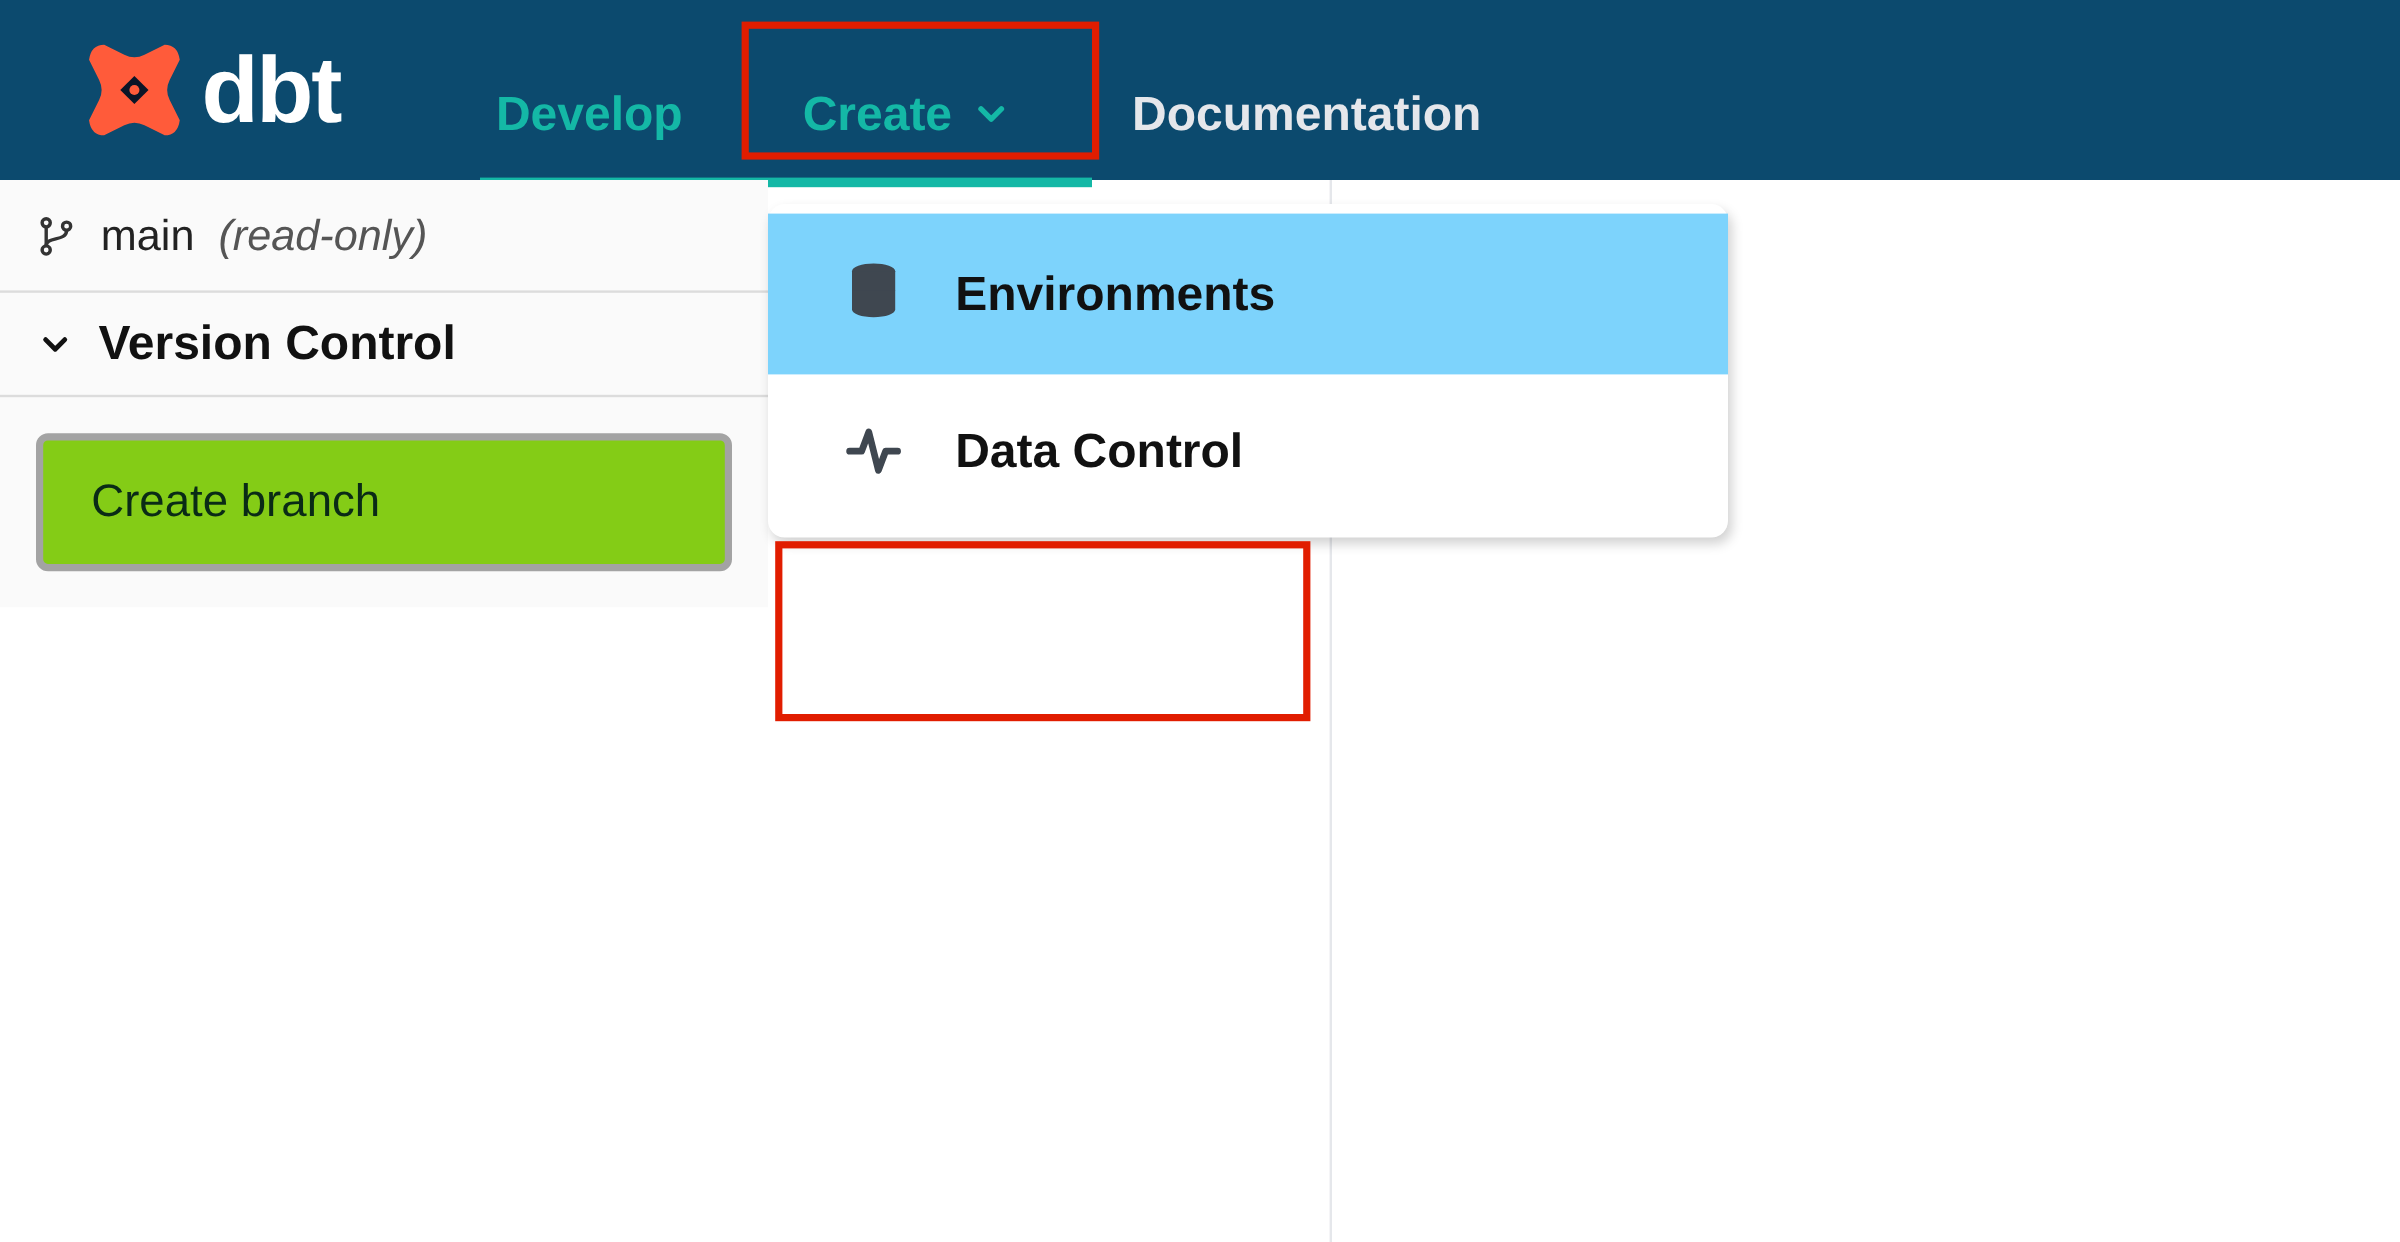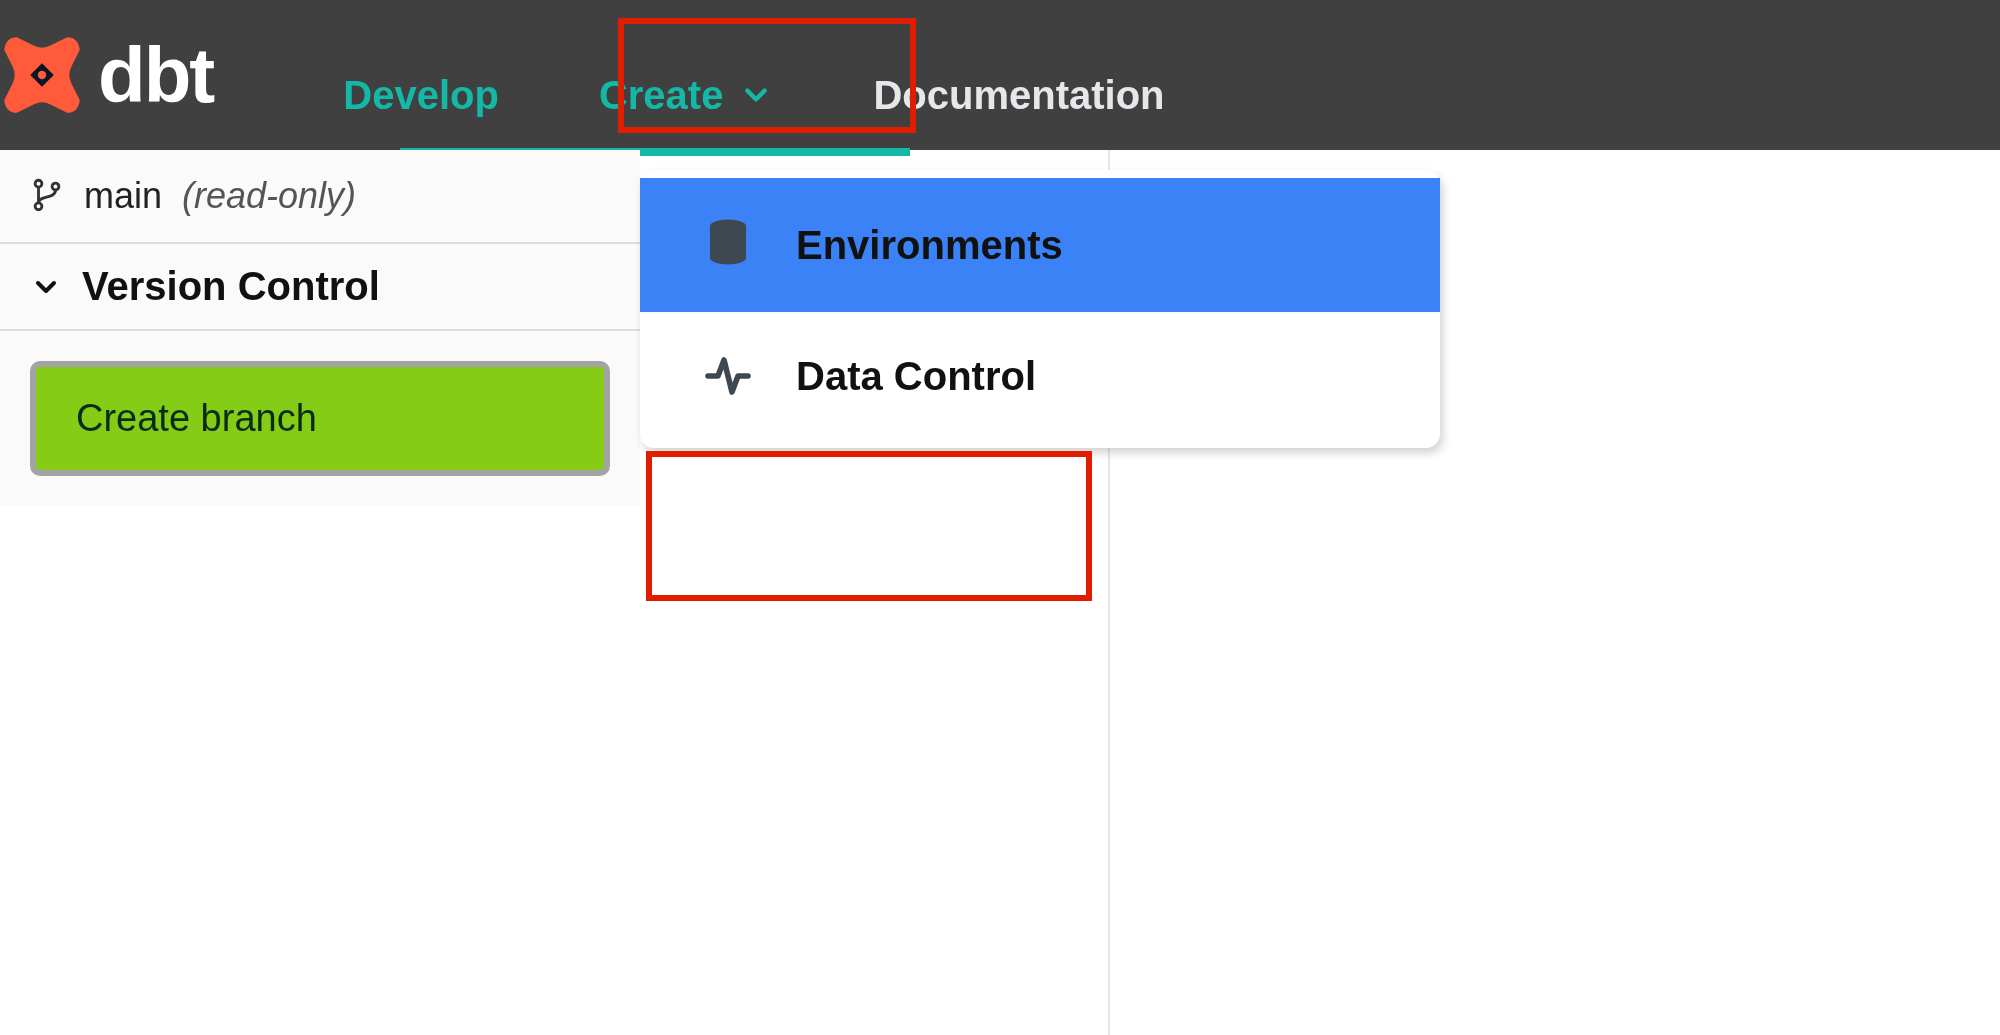--- a/index.html
+++ b/index.html
@@ -7,24 +7,25 @@
     font-family: -apple-system, BlinkMacSystemFont, "Segoe UI", Helvetica, Arial, sans-serif;
     background: #ffffff;
     width: 2000px;
     height: 1035px;
     overflow: hidden;
     position: relative;
   }
 
   
   .topnav {
-    background: #404040;
+    background: #0c4a6e;
     height: 150px;
     display: flex;
     align-items: center;
+    padding-left: 70px;
     position: relative;
   }
   .logo {
     display: flex;
     align-items: center;
     gap: 14px;
     margin-right: 80px;
   }
   .logo-mark svg { display:block; }
   .logo-word {
@@ -73,21 +74,21 @@
 
   
   .sidebar {
     position:absolute;
     left:0; top:0;
     width:640px;
     background:#fafafa;
   }
   .branch-row {
     display:flex;
-    align-items:flex-start;
+    align-items:flex-end;
     gap:20px;
     padding: 25px 30px;
     border-bottom:2px solid #dcdcdc;
     font-size:36px;
     color:#222;
   }
   .branch-row .branch-name { font-weight:500; }
   .branch-row .readonly { font-style:italic; color:#555; }
   .vc-row {
     display:flex;
@@ -127,21 +128,21 @@
     display:flex;
     align-items:center;
     gap:40px;
     padding: 40px 60px;
     font-size:40px;
     font-weight:600;
     color:#111;
     cursor:pointer;
   }
   .dd-item .dd-icon { width:56px; display:flex; justify-content:center; color:#3f4750; }
-  .dd-item.hover { background:#3b82f6; }
+  .dd-item.hover { background:#7dd3fc; }
 
   .annotation-env {
     position:absolute;
     left:646px;
     top:301px;
     width:446px;
     height:150px;
     border:6px solid #e11d00;
     pointer-events:none;
   }

